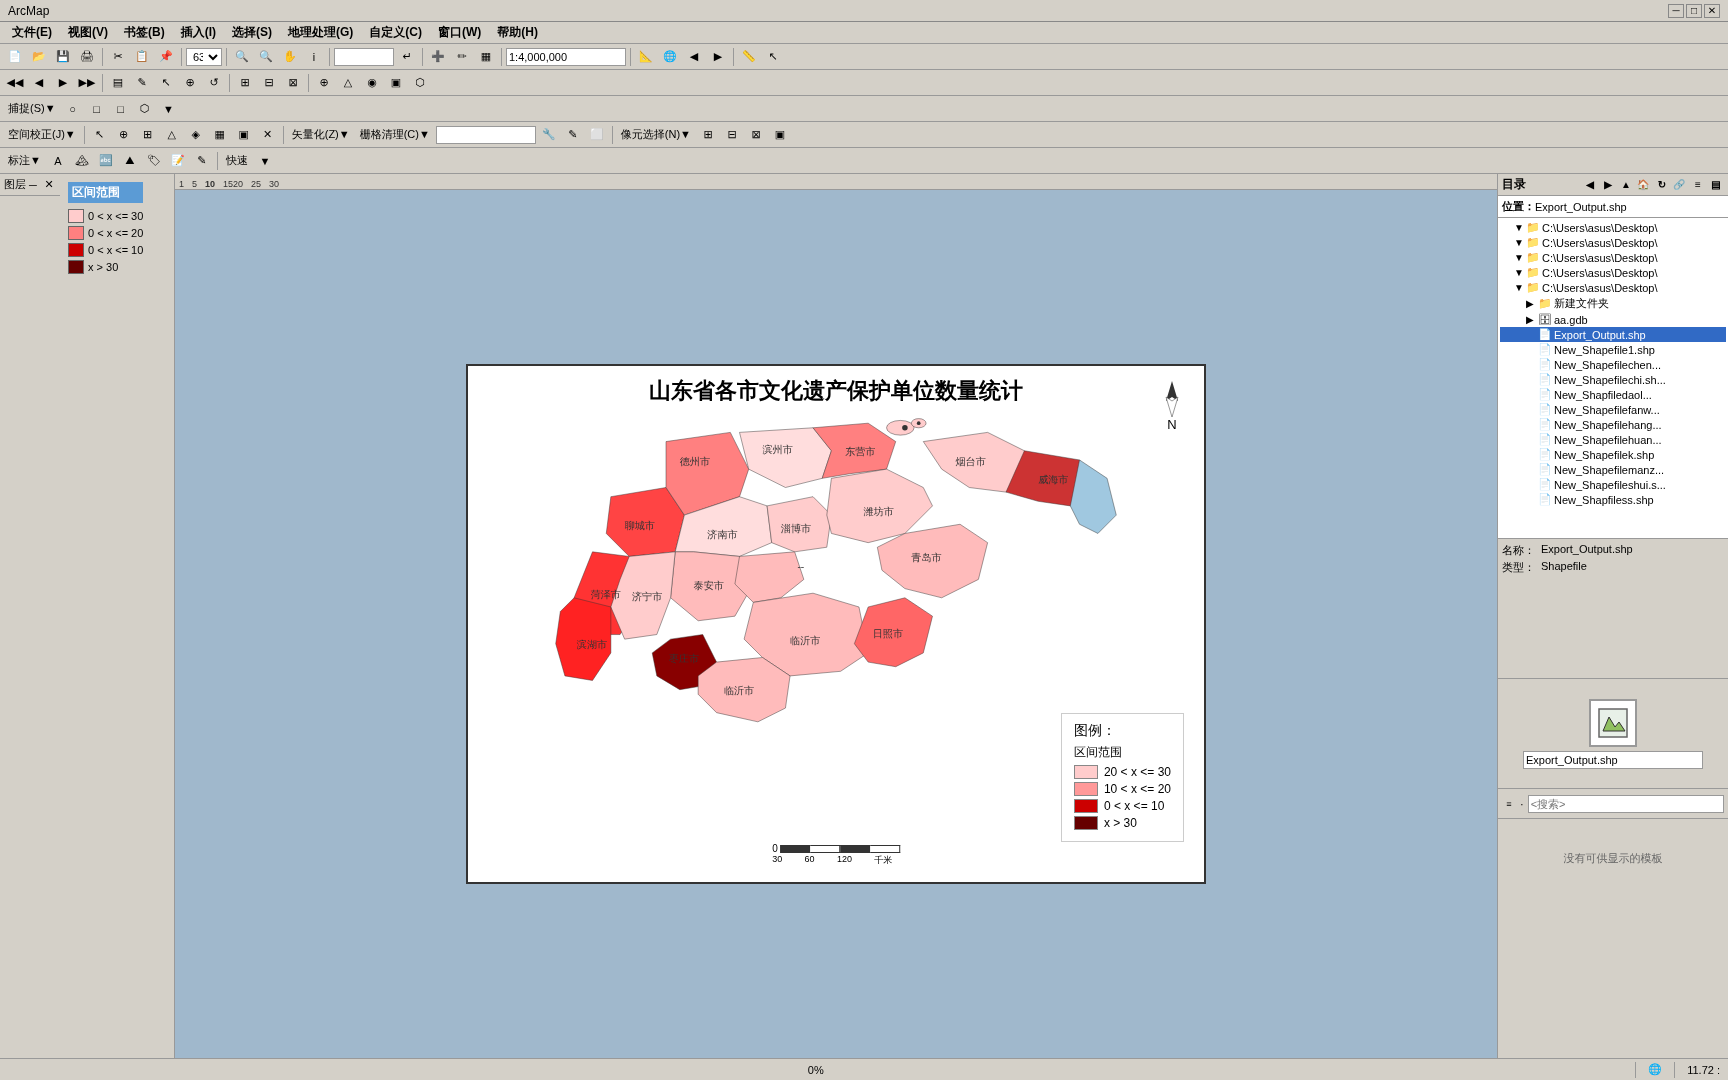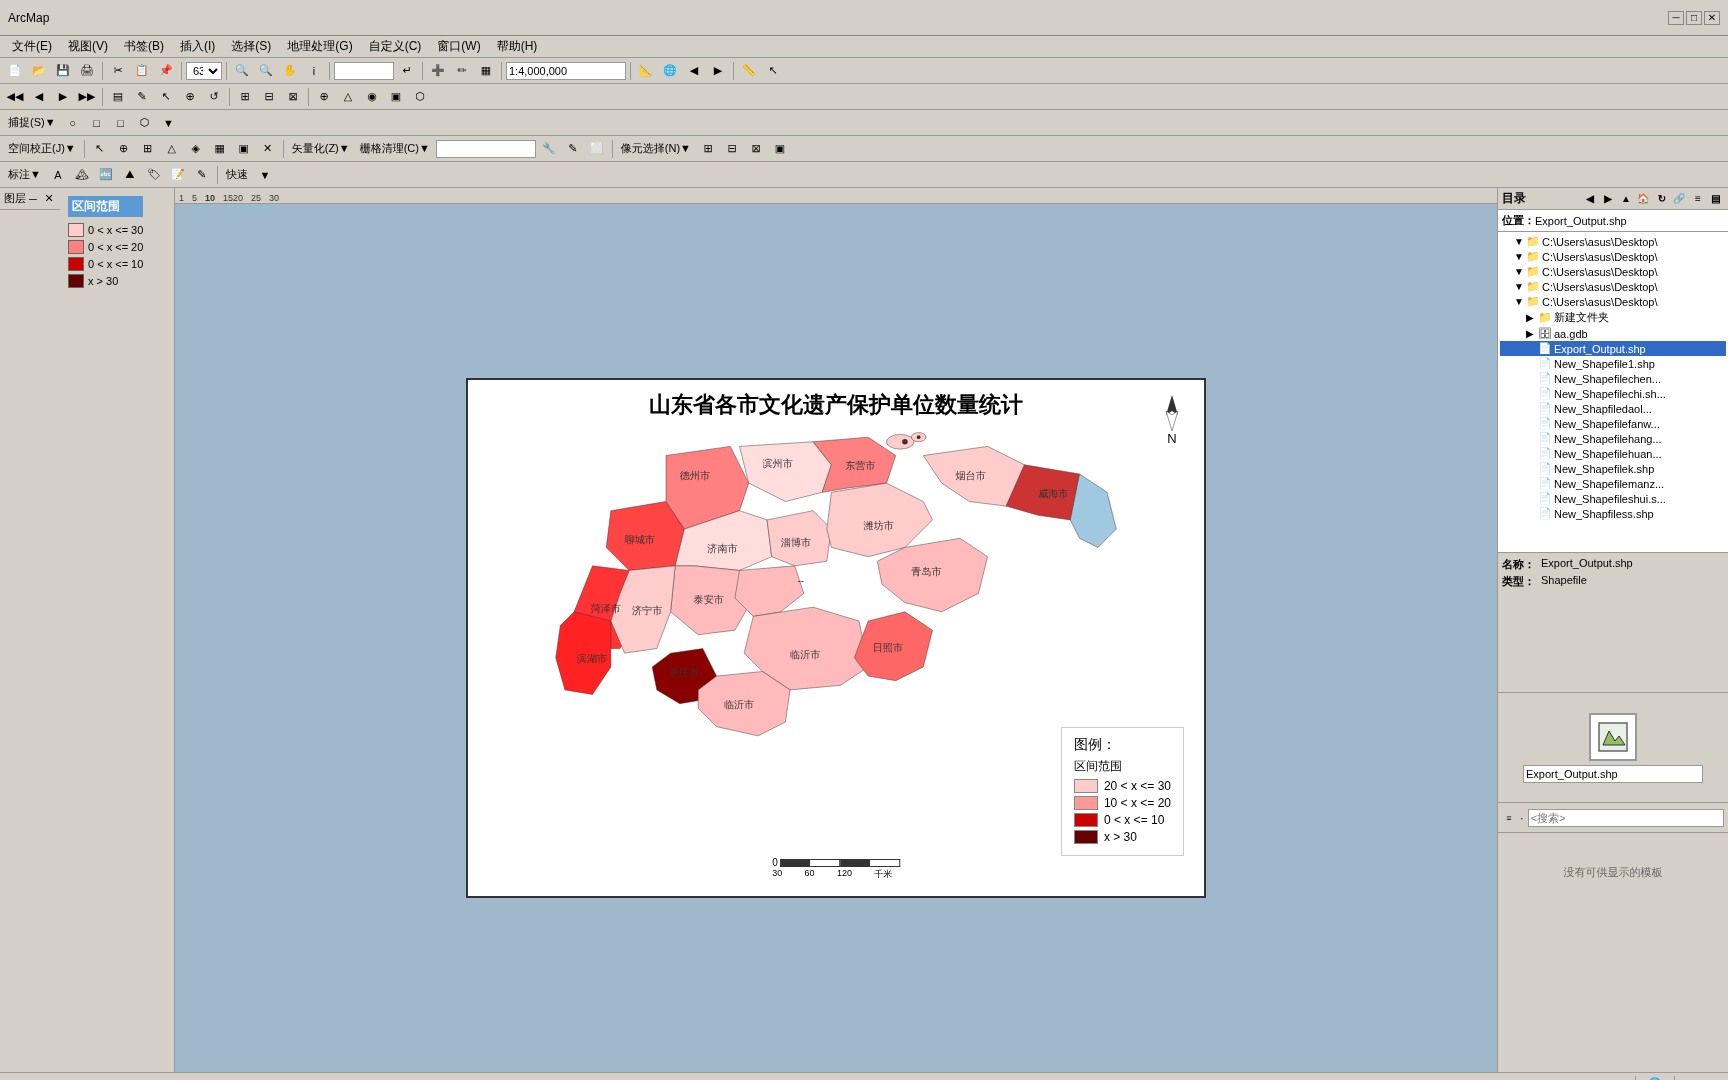--- a/index.html
+++ b/index.html
@@ -1,32 +1,32 @@
 <!DOCTYPE html>
 <html><head>
   <meta charset="utf-8">
   <style>
     * { margin: 0; padding: 0; box-sizing: border-box; }
     body { width: 1728px; height: 1080px; overflow: hidden; background: #d4d0c8; font-family: 'SimSun', 'Microsoft YaHei', sans-serif; font-size: 12px; }
 
     
     #titlebar {
-      height: 36px; background: #d4d0c8; display: flex; align-items: center; padding: 0 8px;
+      height: 22px; background: #d4d0c8; display: flex; align-items: center; padding: 0 8px;
       border-bottom: 1px solid #888;
     }
     #titlebar span { font-size: 12px; color: #000; }
     #titlebar .win-controls { margin-left: auto; display: flex; gap: 2px; }
     #titlebar .win-btn { width: 16px; height: 14px; background: #d4d0c8; border: 1px solid #888; font-size: 10px; display: flex; align-items: center; justify-content: center; cursor: pointer; }
 
     
     #menubar {
       height: 22px; background: #d4d0c8; display: flex; align-items: center; padding: 0 4px;
       border-bottom: 1px solid #999;
     }
-    #menubar span { padding: 2px 8px; font-size: 12px; cursor: pointer; }
+    #menubar span { padding: 2px 8px; font-size: 12px; cursor: pointer; font-weight: bold; }
 
     
     .toolbar {
       height: 26px; background: #d4d0c8; display: flex; align-items: center; padding: 0 4px;
       border-bottom: 1px solid #999; gap: 2px; flex-wrap: wrap;
     }
     .toolbar-btn {
       width: 22px; height: 22px; background: #d4d0c8; border: 1px solid transparent;
       display: flex; align-items: center; justify-content: center; cursor: pointer; font-size: 11px;
     }
@@ -93,21 +93,21 @@
     #location-bar { height: 22px; background: white; border-bottom: 1px solid #999; display: flex; align-items: center; padding: 0 4px; font-size: 11px; }
     #tree-view { flex: 1; overflow-y: auto; background: white; padding: 2px; }
     .tree-item { display: flex; align-items: center; padding: 1px 2px; font-size: 11px; cursor: pointer; white-space: nowrap; overflow: hidden; }
     .tree-item .indent { width: 12px; flex-shrink: 0; }
     .tree-item .expand-icon { width: 12px; flex-shrink: 0; font-size: 10px; }
     .tree-item .file-icon { width: 14px; flex-shrink: 0; margin-right: 2px; font-size: 11px; }
     .tree-item.selected { background: #316ac5; color: white; }
 
     #info-panel { height: 140px; background: #d4d0c8; border-top: 1px solid #999; padding: 4px; }
     .info-row { display: flex; gap: 6px; font-size: 11px; margin-bottom: 2px; }
-    .info-label { font-weight: bold; }
+    .info-label { font-weight: normal; }
     #preview-panel { height: 110px; background: #d4d0c8; border-top: 1px solid #999; display: flex; flex-direction: column; align-items: center; justify-content: center; gap: 4px; }
     #preview-icon { width: 48px; height: 48px; background: white; border: 2px solid #999; display: flex; align-items: center; justify-content: center; font-size: 24px; }
     #preview-input { width: 180px; height: 18px; font-size: 11px; border: 1px solid #999; padding: 0 2px; }
 
     #search-panel { height: 30px; background: #d4d0c8; border-top: 1px solid #999; display: flex; align-items: center; padding: 0 4px; gap: 4px; }
     #search-input { flex: 1; height: 18px; border: 1px solid #999; font-size: 11px; padding: 0 2px; }
     #template-panel { height: 80px; background: #d4d0c8; border-top: 1px solid #999; display: flex; align-items: center; justify-content: center; }
     .template-text { font-size: 11px; color: #666; }
 
     

